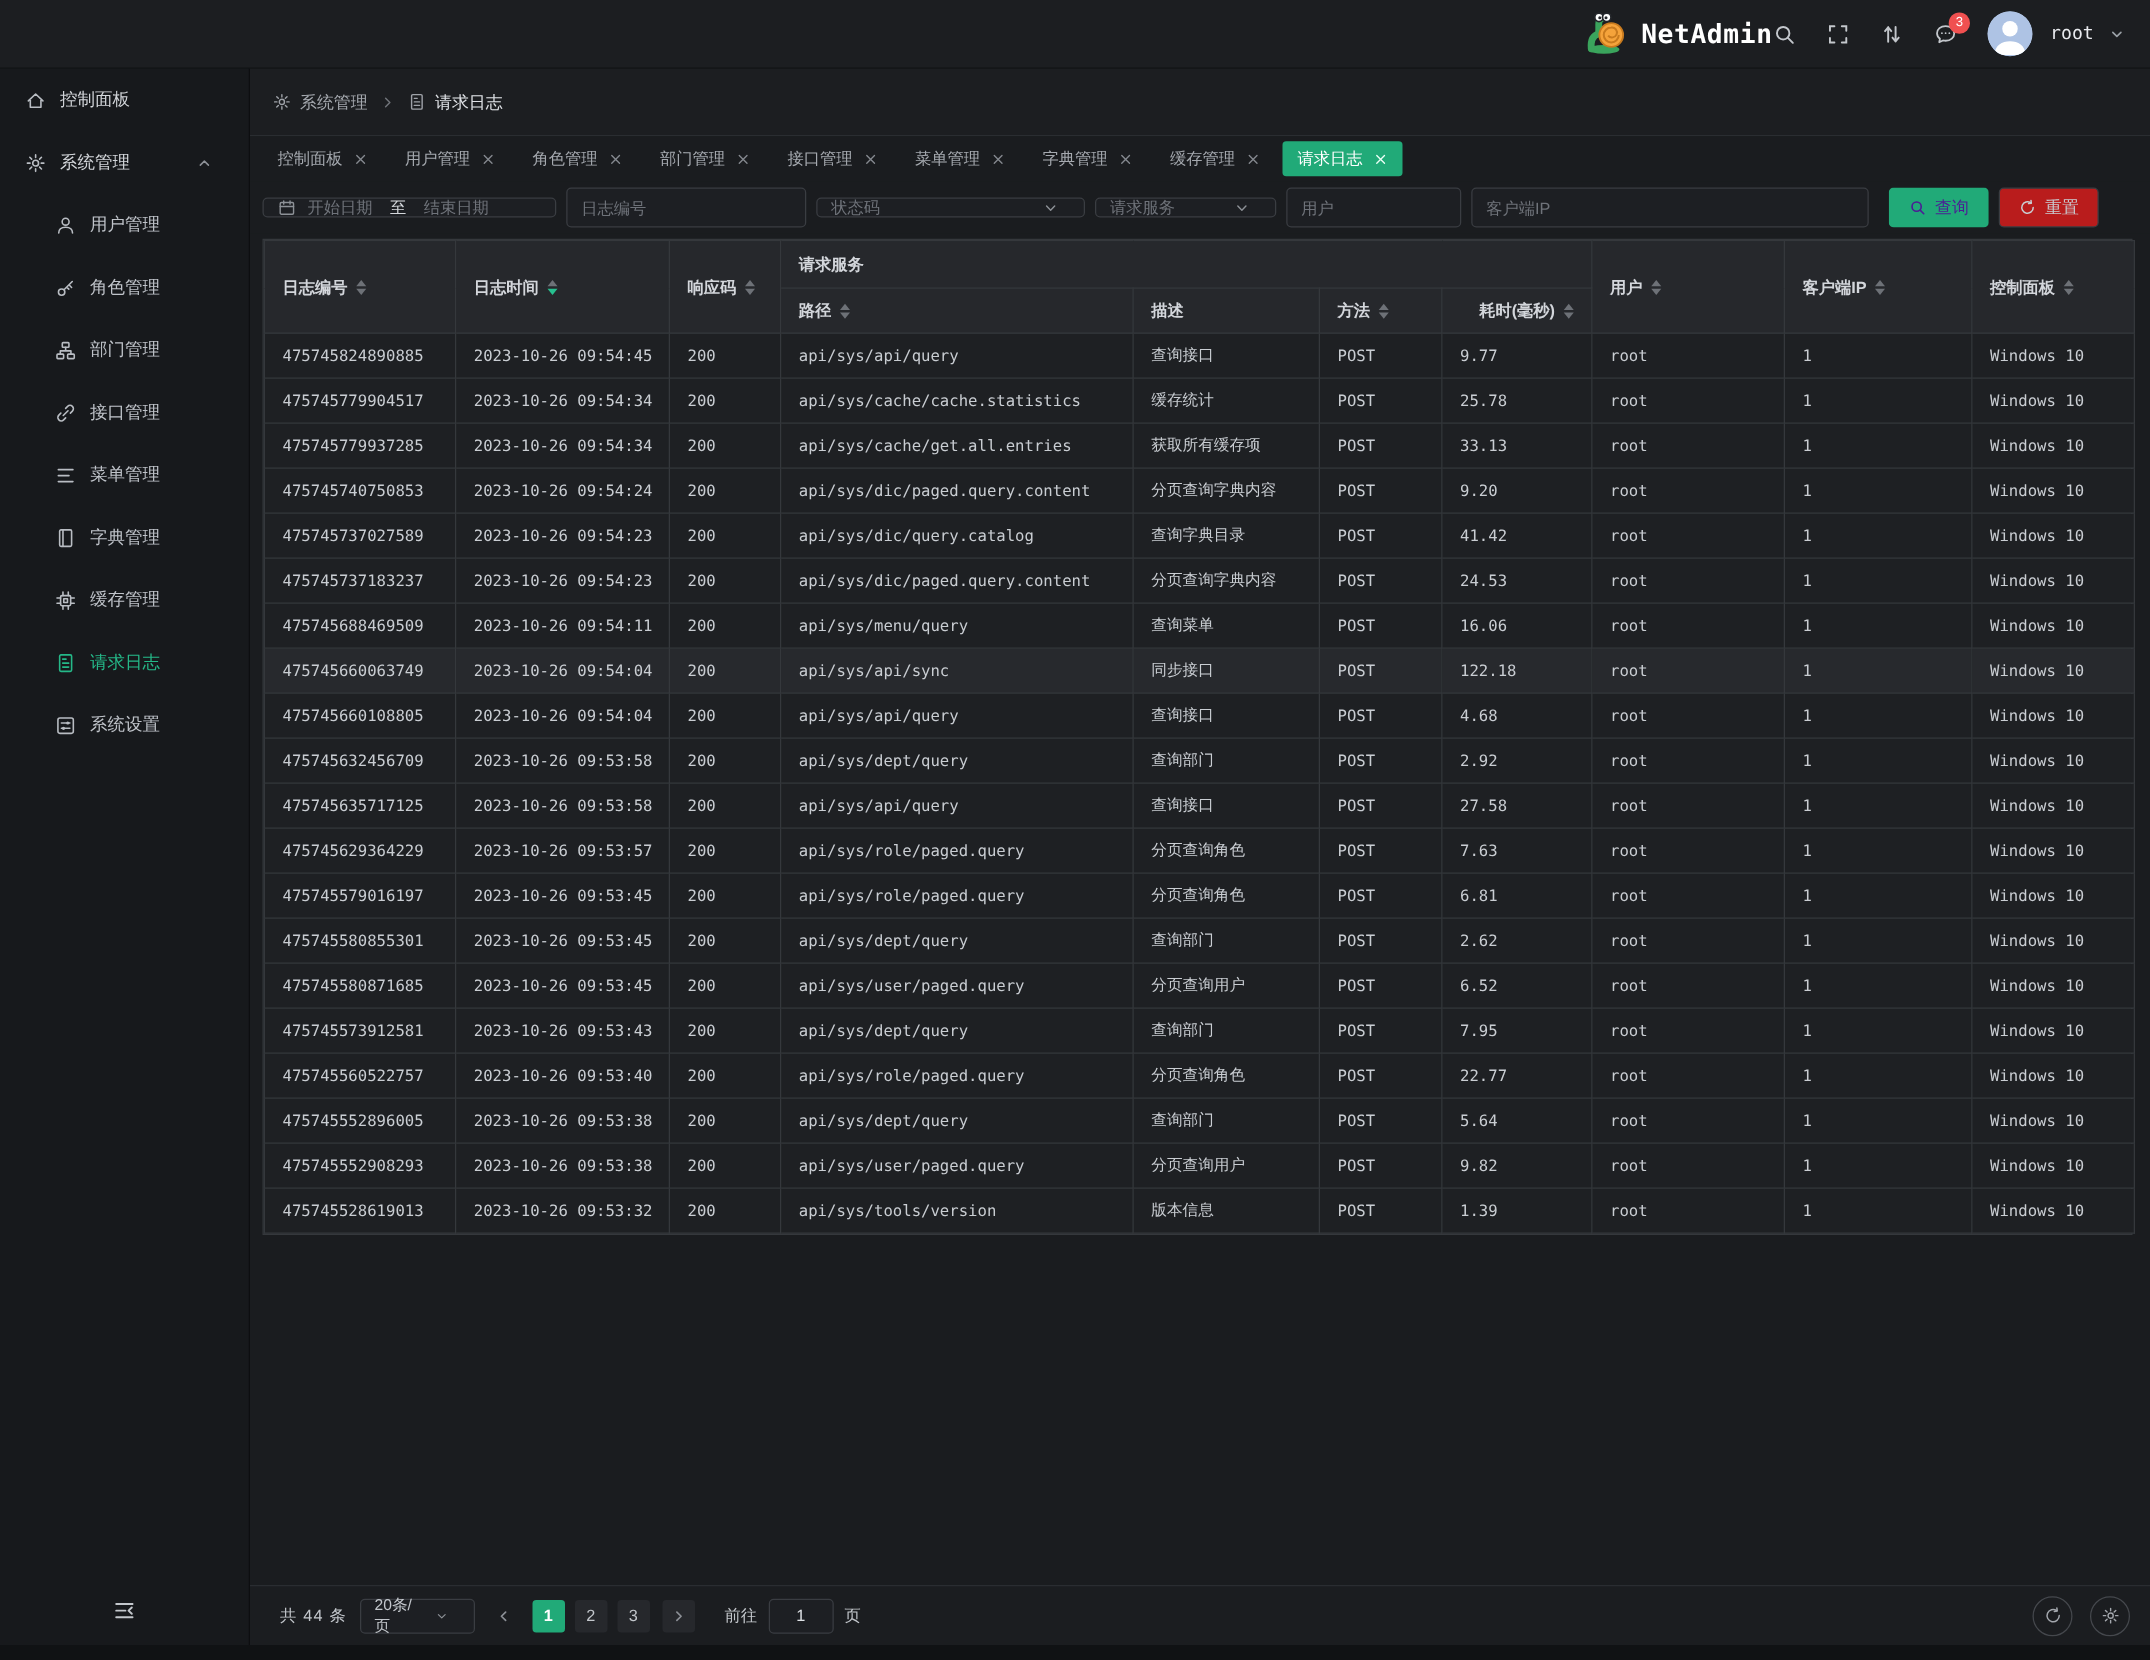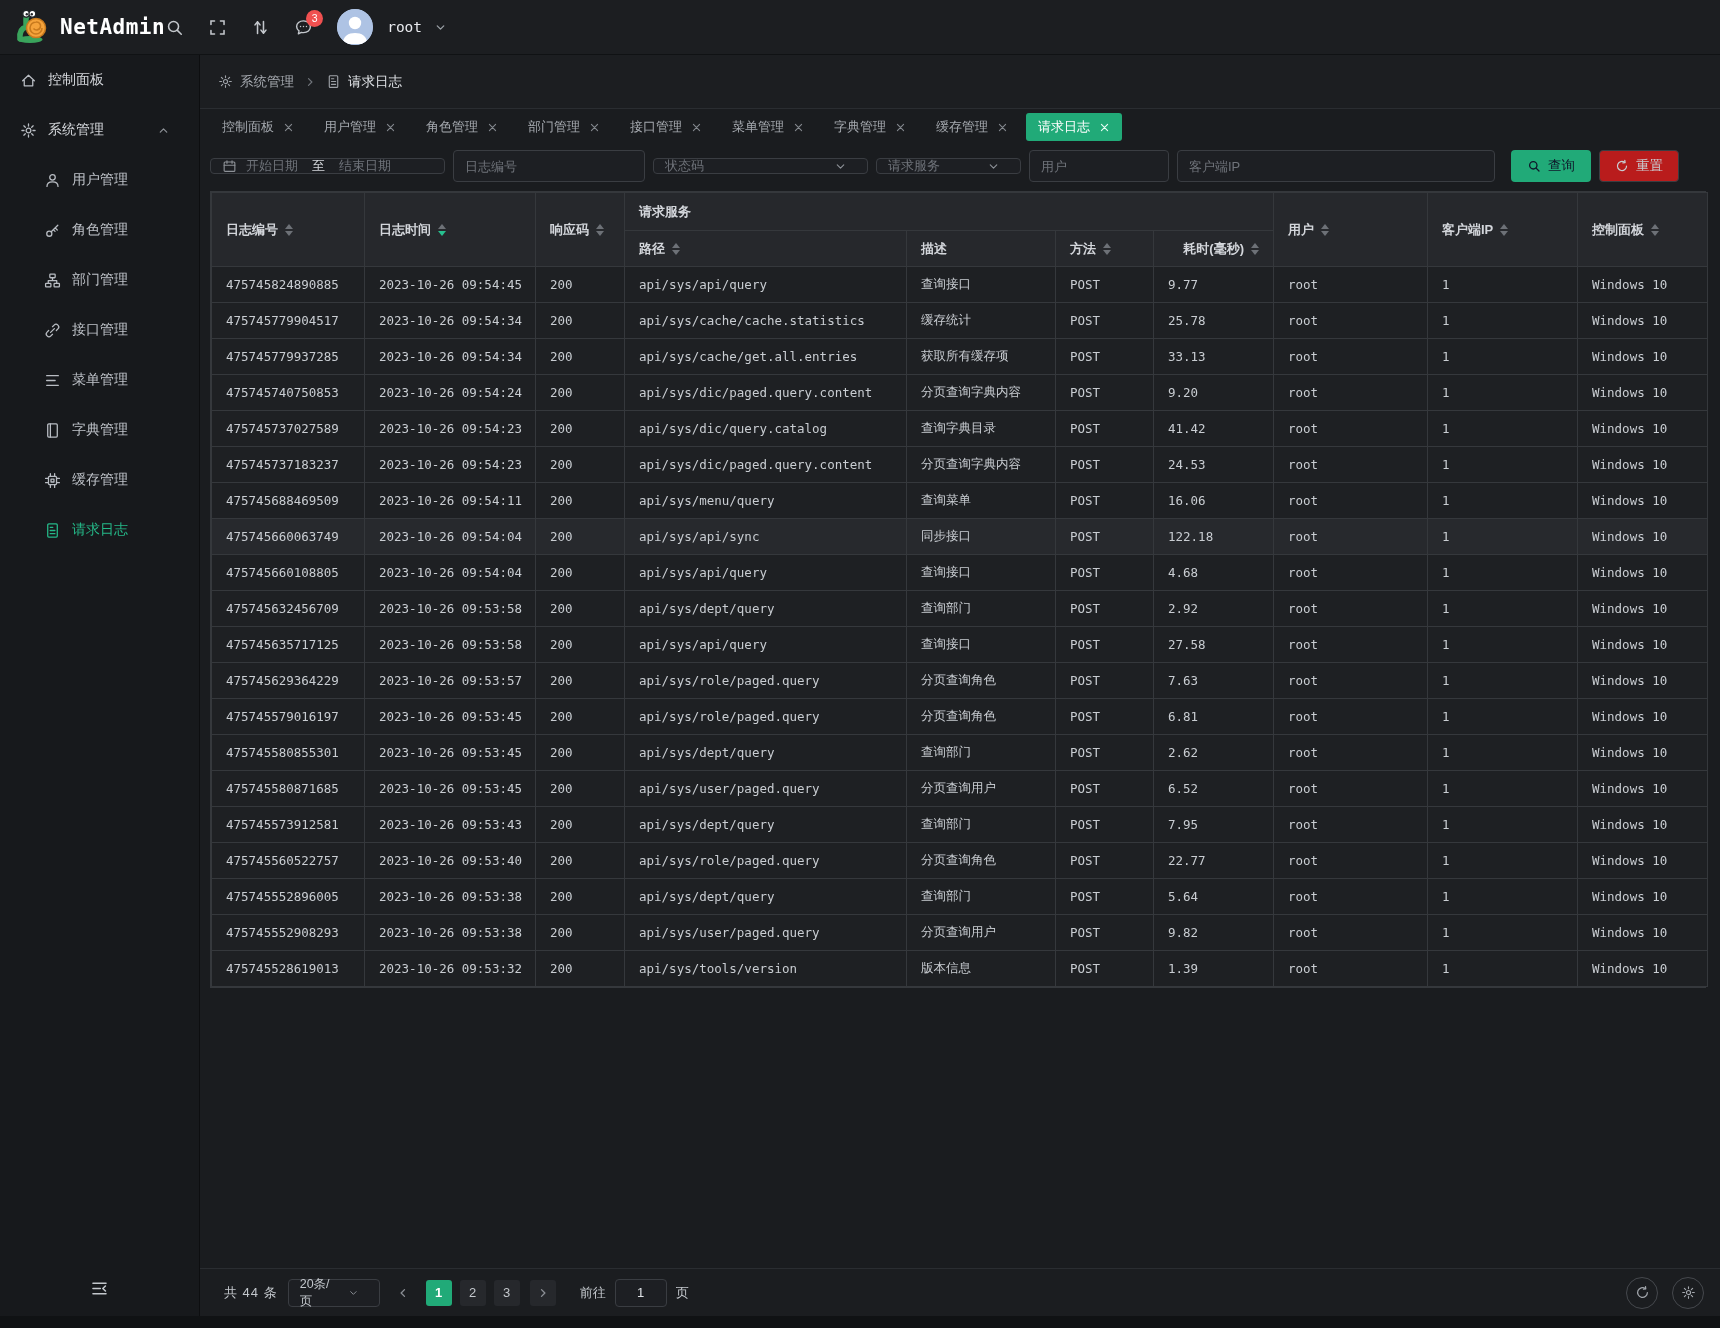--- a/index.html
+++ b/index.html
@@ -11,21 +11,21 @@
     --txt:#dfe2e6; --txt2:#c6cad0; --txt3:#a5a9af; --muted:#6f737a;
     --green:#21aa78; --greentx:#25b888; --red:#f05050;
   }
   *{box-sizing:border-box;margin:0;padding:0}
   html,body{background:#000;font-family:var(--sans)}
   .app{position:relative;width:1720px;height:1328px;background:var(--bg);overflow:hidden;display:flex;flex-direction:column}
   svg{display:block}
   .ic svg{width:100%;height:100%}
 
   
-  .topbar{height:55px;flex:0 0 55px;background:var(--bar);display:flex;align-items:center;justify-content:flex-start;padding:0 20px 0 14px;border-bottom:1px solid var(--dark)}
+  .topbar{height:55px;flex:0 0 55px;background:var(--bar);display:flex;align-items:center;justify-content:flex-end;padding:0 20px 0 14px;border-bottom:1px solid var(--dark)}
   .brand{display:flex;align-items:center;gap:10px}
   .brand .logo{width:36px;height:36px}
   .brand .name{font-family:var(--mono);font-weight:bold;font-size:21px;color:#fff;letter-spacing:.5px}
   .top-right{display:flex;align-items:center;gap:24px;color:#c3c7cc}
   .tool{width:19px;height:19px;cursor:pointer;position:relative}
   .chat-wrap{position:relative}
   .badge{position:absolute;top:-8px;right:-10px;min-width:17px;height:17px;border-radius:9px;background:var(--red);color:#fff;font-size:10.5px;display:flex;align-items:center;justify-content:center;padding:0 4px;font-family:var(--sans)}
   .avatar{width:36px;height:36px;border-radius:50%;background:#aec3e4;overflow:hidden}
   .user-name{font-family:var(--mono);font-size:14.5px;color:#e8eaee;margin-left:-10px}
   .chev-sm{width:13px;height:13px;color:#9aa0a6;margin-left:-12px}
@@ -61,21 +61,21 @@
   .filter-bar{height:42px;flex:0 0 42px;display:flex;align-items:center;gap:8px;padding:0 14px 0 10px;background:var(--bg)}
   .fbox{height:16px;background:#1d1f23;border:1px solid #3a3d42;border-radius:4px;display:flex;align-items:center;padding:0 11px;font-size:13px;color:var(--muted)}
   .fbox .ic{width:15px;height:15px;color:#8d9197;margin-right:9px}
   .fbox .chev{width:13px;height:13px;color:#8d9197;margin-left:auto}
   .daterange{width:235px}
   .daterange .to{color:#d4d7db;margin:0 14px;font-size:13px}
   .fld{height:32px;background:#1d1f23;border:1px solid #3a3d42;border-radius:4px;padding:0 11px;font-size:13px;color:var(--txt2);font-family:var(--sans);outline:none}
   .fld::placeholder{color:var(--muted)}
   .btn{height:32px;border-radius:4px;border:1px solid transparent;display:flex;align-items:center;gap:7px;padding:0 15px;font-size:13.5px;cursor:pointer;font-family:var(--sans)}
   .btn .ic{width:14px;height:14px}
-  .btn.green{background:var(--green);color:#0f172a;margin-left:8px}
+  .btn.green{background:var(--green);color:#4c1d95;margin-left:8px}
   .btn.plain{background:#b91c1c;border-color:#3a3d42;color:#c9ccd1}
 
   
   .table-wrap{margin:4px 14px 0 10px;border:1px solid var(--bd)}
   table{border-collapse:collapse;table-layout:fixed;width:100%}
   th,td{border:1px solid var(--bd);font-weight:normal}
   thead th{background:var(--thead);color:#d3d6db;font-size:13px;font-weight:700;text-align:left;padding:0 14px}
   thead tr.h1 th{height:38px}
   thead tr.h2 th{height:36px}
   thead th.span2{height:74px}
@@ -265,20 +265,31 @@
           </div>
           <div class="side-item sub active">
             <span class="ic">
               <svg viewBox="0 0 16 16" fill="none" stroke="currentColor" stroke-width="1.2" stroke-linecap="round" stroke-linejoin="round">
                 <rect x="3.5" y="1.8" width="9" height="12.4" rx="1"></rect>
                 <path d="M5.8 5h2.5M5.8 8h4.5M5.8 11h4.5"></path>
               </svg>
             </span>
             <span>请求日志</span>
           </div>
+          <div class="side-item sub">
+            <span class="ic">
+              <svg viewBox="0 0 16 16" fill="none" stroke="currentColor" stroke-width="1.2" stroke-linecap="round" stroke-linejoin="round">
+                <rect x="2.2" y="2.2" width="11.6" height="11.6" rx="1.5"></rect>
+                <path d="M4.8 6h6.4M4.8 10h6.4"></path>
+                <circle cx="9.6" cy="6" r="1.2" fill="currentColor" stroke="none"></circle>
+                <circle cx="6.4" cy="10" r="1.2" fill="currentColor" stroke="none"></circle>
+              </svg>
+            </span>
+            <span>系统设置</span>
+          </div>
         </nav>
       <div class="side-footer">
         <span class="ic">
             <svg viewBox="0 0 16 16" fill="none" stroke="currentColor" stroke-width="1.3" stroke-linecap="round" stroke-linejoin="round">
               <path d="M2.5 3.5h11M2.5 8h6.2M2.5 12.5h11M13 5.9L10.8 8 13 10.1"></path>
             </svg>
           </span>
       </div>
     </aside>
 

